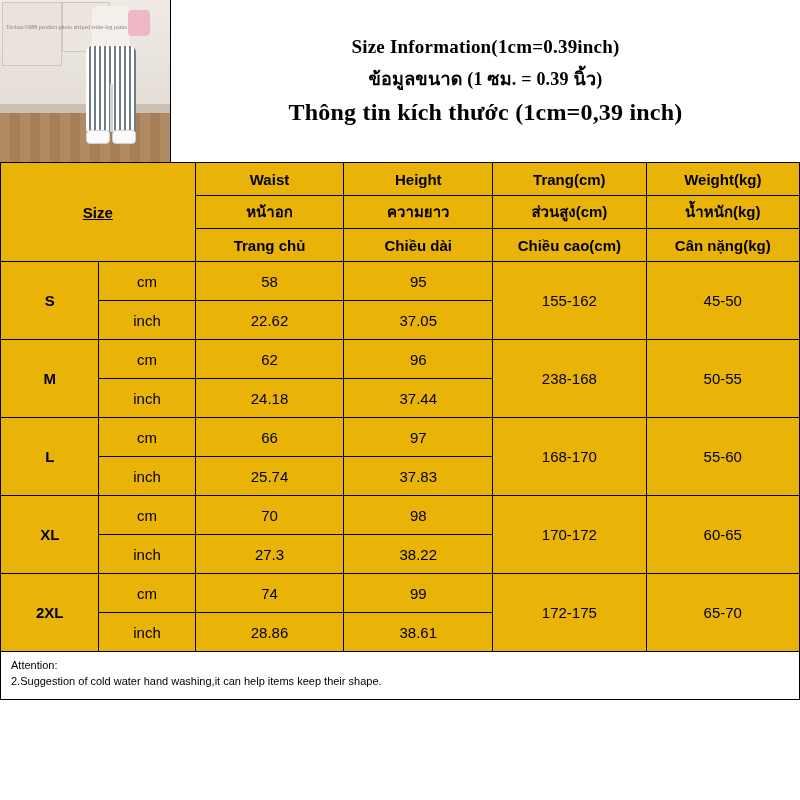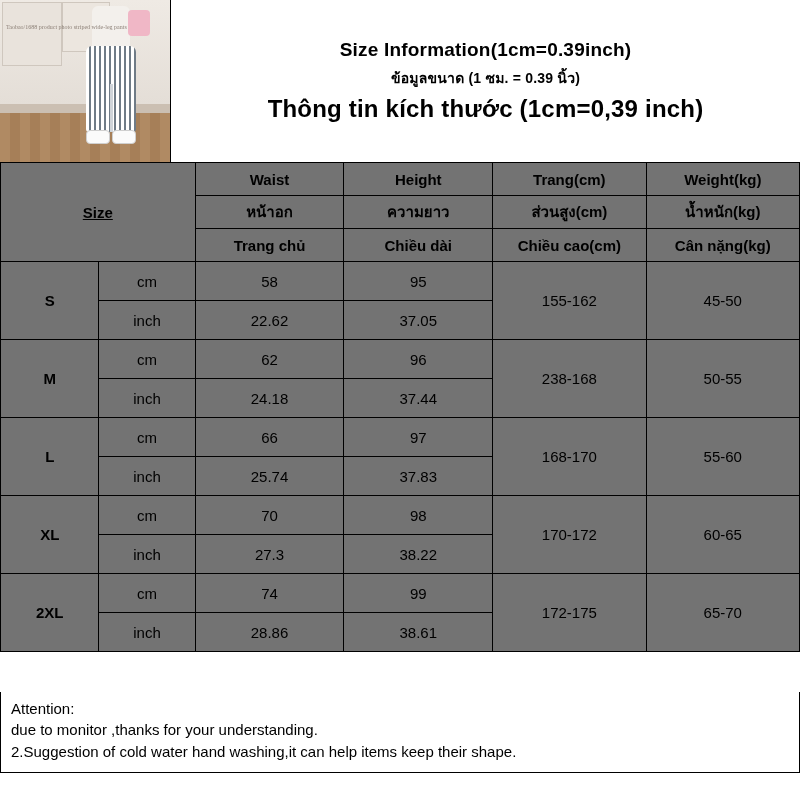--- a/index.html
+++ b/index.html
@@ -94,44 +94,45 @@
     height: 162px;
     background: #ffffff;
     border-left: 1px solid #000;
     display: flex;
     flex-direction: column;
     align-items: center;
     justify-content: center;
     gap: 6px;
     box-sizing: border-box;
     padding-top: 0;
+    font-family: Liberation Serif, serif;
   }
   .title-line {
     font-weight: bold;
     font-size: 19px;
     letter-spacing: 0.2px;
     text-align: center;
     white-space: nowrap;
   }
-  .title-line.thai { font-size: 14px; }
+  .title-line.thai { font-size: 18px; }
   .title-line.viet { font-size: 24px; }
 
   
   table.size-table {
     border-collapse: collapse;
     width: 800px;
     table-layout: fixed;
   }
   table.size-table td, table.size-table th {
     border: 1px solid #000;
     text-align: center;
     vertical-align: middle;
     font-size: 15px;
     padding: 0;
-    background: #737373;
+    background: #eab308;
   }
   col.c-size   { width: 86px; }
   col.c-unit   { width: 84px; }
   col.c-waist  { width: 130px; }
   col.c-length { width: 130px; }
   col.c-height { width: 134px; }
   col.c-weight { width: 134px; }
   
 
   .hdr-cell {
@@ -159,23 +160,22 @@
   }
   .span-cell { font-size: 16px; }
 
   
   .attention {
     box-sizing: border-box;
     width: 800px;
     border: 1px solid #000;
     border-top: none;
     padding: 6px 4px 10px 10px;
-    font-size: 15px;
+    font-size: 11px;
     line-height: 1.42;
-    margin-top: 40px;
   }
   .attention .line { white-space: nowrap; }
 </style>
 </head>
 <body>
 
 <div id="page">
 
   <div class="top-band">
 
@@ -302,17 +302,16 @@
       <tr>
         <td class="unit-cell">inch</td>
         <td class="val-cell">28.86</td>
         <td class="val-cell">38.61</td>
       </tr>
     </tbody>
   </table>
 
   <div class="attention">
     <div class="line">Attention:</div>
-    <div class="line">due to monitor ,thanks for your understanding.</div>
     <div class="line">2.Suggestion of cold water hand washing,it can help items keep their shape.</div>
   </div>
 
 </div>
 
 </body></html>

